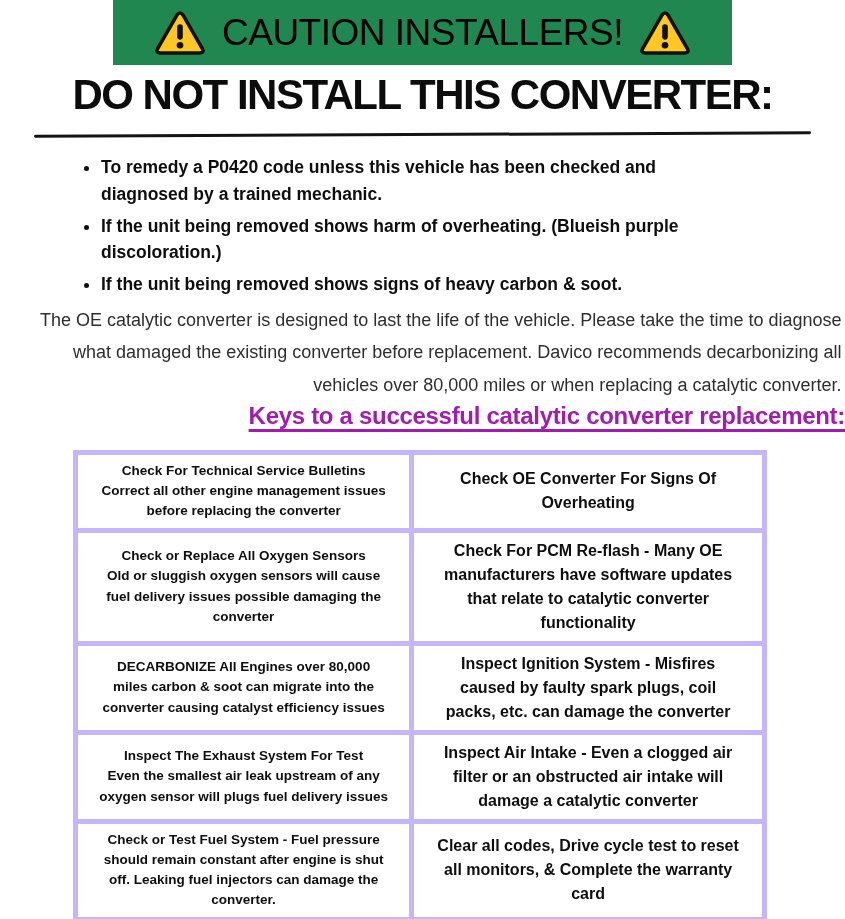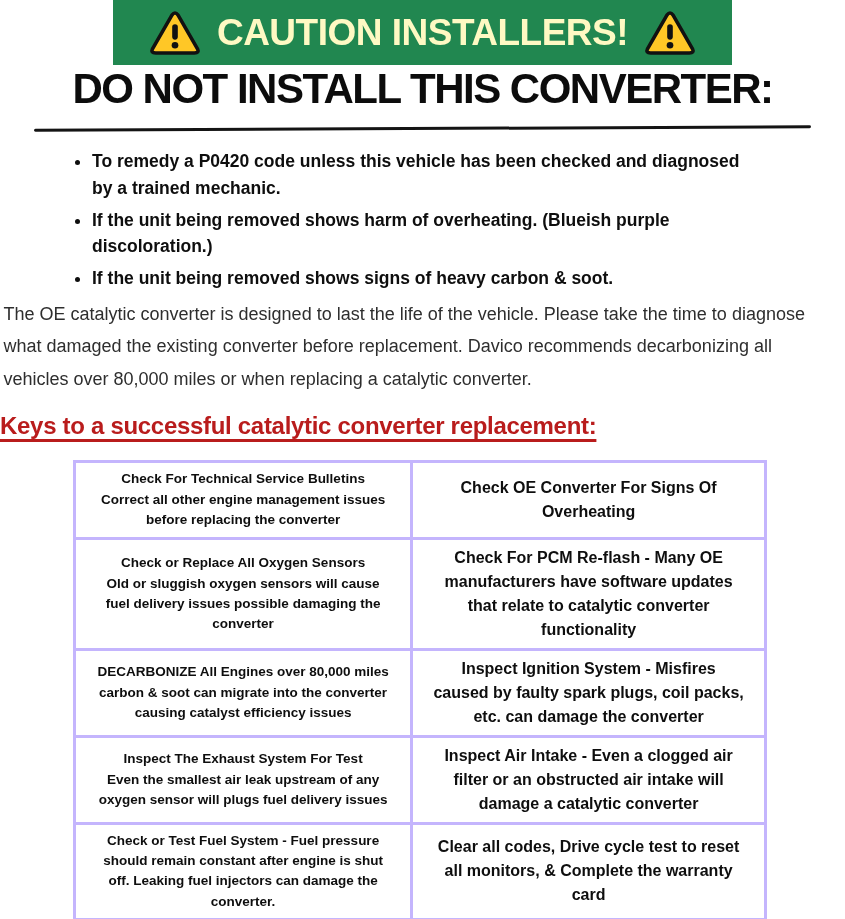--- a/index.html
+++ b/index.html
@@ -18,30 +18,30 @@
     height: 65px;
     margin: 0 auto;
     background: #218750;
     display: flex;
     align-items: center;
     justify-content: center;
     gap: 16px;
   }
   .banner .warn-icon { width: 52px; height: 46px; display: block; }
   .banner-title {
-    color: #fef9c3;
+    color: #000000;
     font-size: 37px;
-    font-weight: 700;
+    font-weight: 400;
     letter-spacing: -0.5px;
     white-space: nowrap;
   }
 
   
   .page-title {
-    margin-top: 0;
+    margin-top: 6px;
     text-align: center;
     font-size: 42px;
     font-weight: 800;
     letter-spacing: -1.5px;
     line-height: 1.15;
     color: #0c0c0c;
   }
 
   
   .divider {
@@ -59,55 +59,56 @@
     width: 648px;
     list-style: disc;
     padding-left: 0;
   }
   .warning-list li {
     font-size: 17.5px;
     font-weight: 700;
     line-height: 1.5;
     margin-bottom: 6px;
     color: #0e0e0e;
+    margin-left: 9px;
   }
 
   
   .advisory {
     margin: 6px auto 0 auto;
     width: 838px;
-    text-align: left;
+    text-align: right;
     font-size: 18px;
     font-weight: 400;
     line-height: 1.82;
     color: #2e2e2e;
   }
 
   
   .keys-heading {
-    margin-top: 16px;
-    text-align: left;
+    margin-top: 0;
+    text-align: right;
     font-size: 24px;
     font-weight: 800;
     letter-spacing: -0.3px;
-    color: #b91c1c;
+    color: #a21caf;
     text-decoration: underline;
     text-decoration-thickness: 2.5px;
     text-underline-offset: 5px;
   }
 
   
   .tips-table {
     margin: 20px 0 0 73px;
     width: 694px;
     border-collapse: collapse;
     table-layout: fixed;
   }
   .tips-table td {
-    border: 3px solid #c4b5fd;
+    border: 5px solid #c4b5fd;
     height: 77px;
     vertical-align: middle;
     text-align: center;
     padding: 6px 20px;
     font-size: 13.5px;
     font-weight: 700;
     line-height: 1.5;
     color: #0e0e0e;
   }
   .tips-table col.left-col  { width: 48.8%; }

